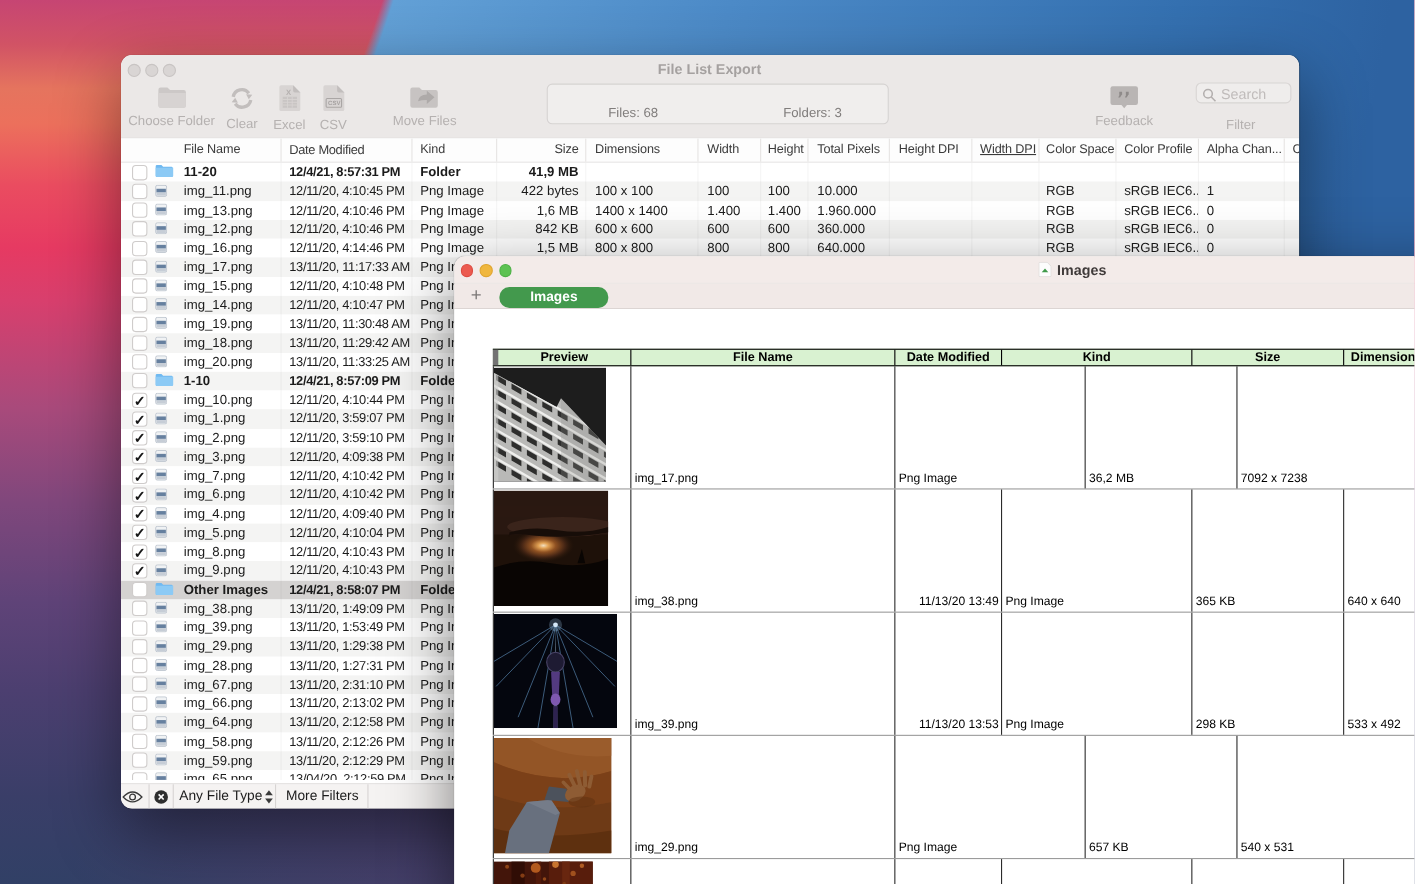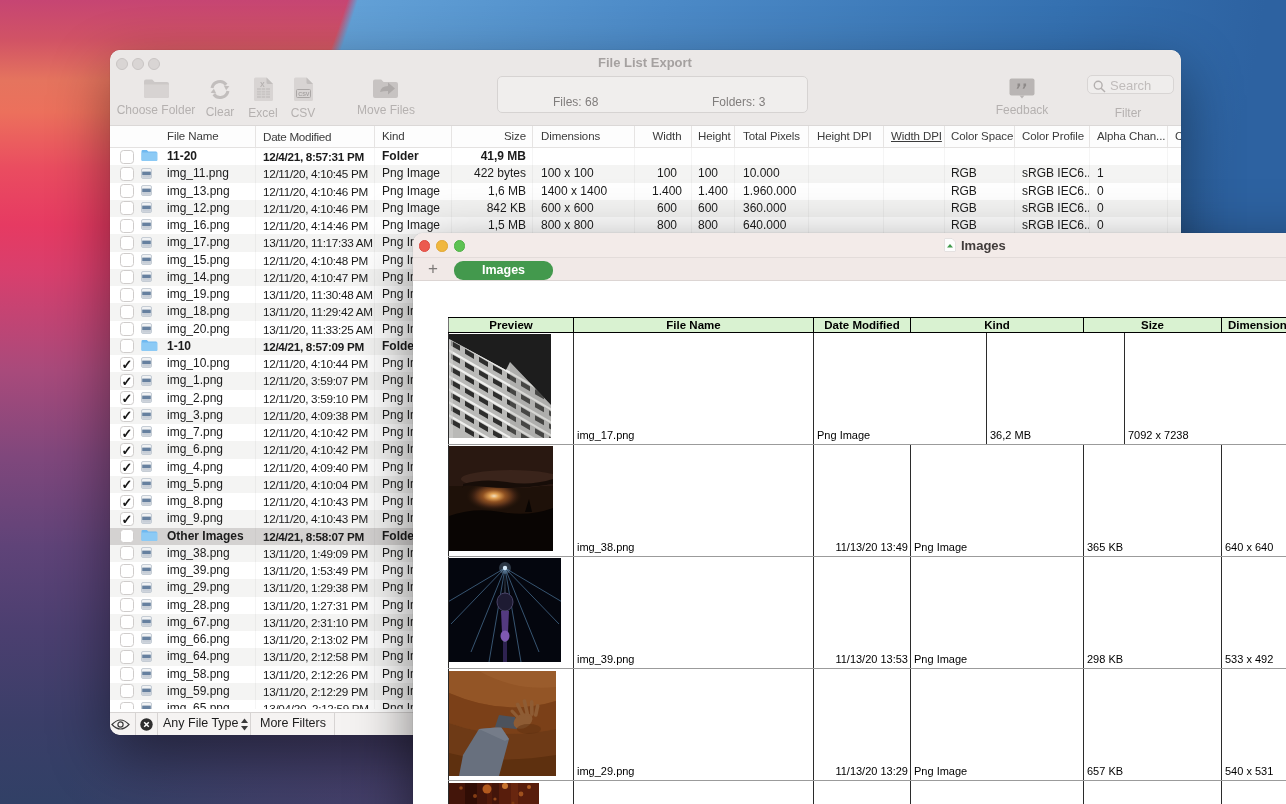--- a/index.html
+++ b/index.html
@@ -40,21 +40,21 @@
 .cell { display:inline-block; flex:none; white-space:nowrap; overflow:hidden; border-right:1px solid rgba(120,120,120,0.07); }
 #w1head .cell { border-right:1px solid #e6e4e3; }
 .ccb { width:27px; border-right:none !important; }
 .cic { width:23px; border-right:none !important; padding-left:4px; }
 #w1head .ccb, #w1head .cic { border-right:none; }
 .cname { width:96px; padding-left:7px; }
 .cdate { width:119px; padding-left:7px; letter-spacing:-0.3px; font-size:11.7px; }
 .ckind { width:77px; padding-left:7px; }
 .csize { width:81px; padding-right:6px; text-align:right; }
 .cdim { width:102px; padding-left:8px; }
-.cw { width:57px; padding-left:8px;text-align:center; }
+.cw { width:57px; padding-left:8px; }
 .ch { width:43px; padding-left:6px; }
 .ctp { width:74px; padding-left:8px; }
 .chd { width:75px; }
 .cwd { width:61px;text-decoration:underline; }
 .ccs { width:70px; padding-left:6px; letter-spacing:-0.1px; }
 .ccp { width:75px; padding-left:7px; }
 .cal { width:78px; padding-left:7px; }
 .b { font-weight:bold; }
 .cb { display:inline-block; width:14px; height:14px; margin:1.5px 0 0 10px; border:1px solid #cfcccb; border-radius:3.5px; background:#fff; vertical-align:top; text-align:center; }
 .ck { display:block; font-size:13px; line-height:13px; color:#161616; font-weight:bold; }
@@ -73,21 +73,21 @@
 #w2title { position:absolute; left:548px; top:5px; font-size:13px; font-weight:bold; color:#403b3a; }
 #w2icon { position:absolute; left:531px; top:4.5px; }
 #w2tabs { position:absolute; left:0; top:25px; width:100%; height:23px; background:#f1e9e7; border-bottom:1px solid #dcd5d3; }
 #w2plus { position:absolute; left:15px; top:1px; font-size:17px; font-weight:400; color:#7c7877; }
 #w2tab { position:absolute; left:41px; top:3px; width:99px; height:19px; background:#43994d; border-radius:9px; color:#fff; font-weight:bold; font-size:12.5px; text-align:center; line-height:19px; }
 #w2content { position:absolute; left:0; top:48px; width:100%; height:572px; background:#fff; }
 
 #xt { position:absolute; left:35px; top:35.5px; width:892px; }
 #xt .hrow { display:flex; height:16px; border-top:1.5px solid #000; border-bottom:1px solid #000; background:#d9f2d1; }
 #xt .hrow .hc { flex:none; font-size:11.5px; font-weight:bold; color:#000; text-align:center; line-height:14px; border-right:1px solid #000; overflow:hidden; white-space:nowrap; }
-#xt .hrow .hc:first-child { border-left:1px solid #737373; }
+#xt .hrow .hc:first-child { border-left:5px solid #737373; }
 #xt .brow { display:flex; height:112.2px; border-bottom:1px solid #9b9b9b; position:relative; }
 #xt .brow .bc { flex:none; font-size:11px; color:#000; border-right:1px solid #2b2b2b; position:relative; overflow:hidden; white-space:nowrap; }
 #xt .brow .bc:first-child { border-left:1px solid #2b2b2b; }
 #xt .brow .bc .txt { position:absolute; bottom:3px; left:3px; }
 #xt .brow .bc .txt.rt { left:auto; right:2px; }
 .col0 { width:126px; } .col1 { width:240px; } .col2 { width:97px; } .col3 { width:173px; } .col4 { width:138px; } .col5 { width:80px; }
 .pimg { position:absolute; left:0px; top:1.5px; overflow:hidden; }
 </style>
 </head>
 <body>
@@ -1077,23 +1077,20 @@
                     <rect x="81" y="29" width="3.6" height="16" rx="1.8" transform="rotate(-1 83 37)"></rect>
                     <rect x="86" y="33" width="3.6" height="13" rx="1.8" transform="rotate(12 88 39)"></rect>
                     <rect x="64" y="38" width="3.2" height="11" rx="1.6" transform="rotate(-44 65 43)"></rect>
                   </g>
 <ellipse cx="80" cy="58" rx="12" ry="5" fill="#5e300f" opacity="0.5"></ellipse>
 </svg></span>
             </span>
           <span class="bc col1">
               <span class="txt">img_29.png</span>
             </span>
-          <span class="bc col2">
-              <span class="txt rt">11/13/20 13:29</span>
-            </span>
           <span class="bc col3">
               <span class="txt">Png Image</span>
             </span>
           <span class="bc col4">
               <span class="txt">657 KB</span>
             </span>
           <span class="bc col5" style="border-right:none;">
               <span class="txt">540 x 531</span>
             </span>
         </div>

